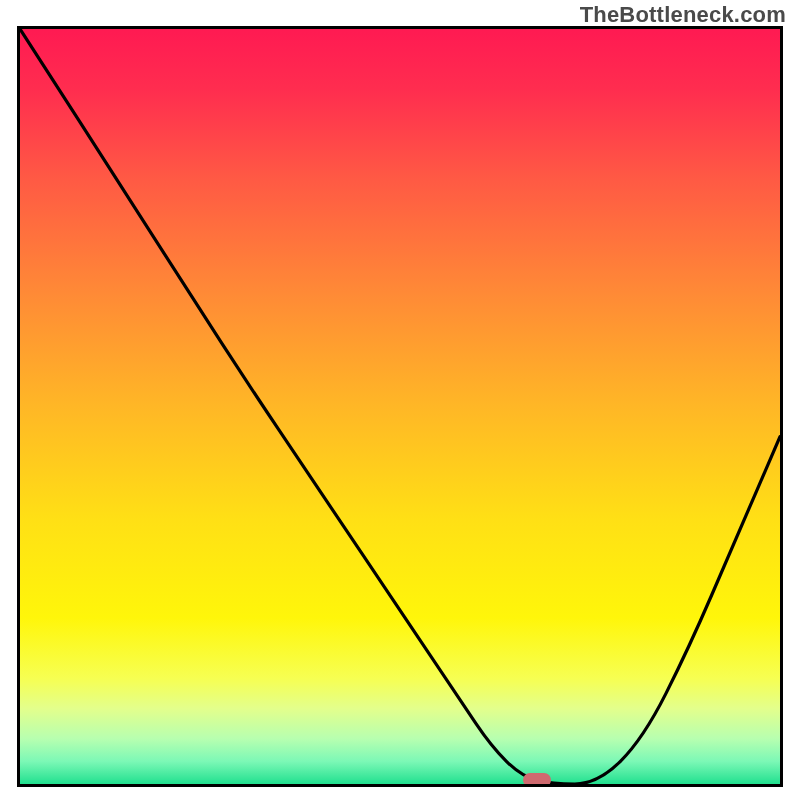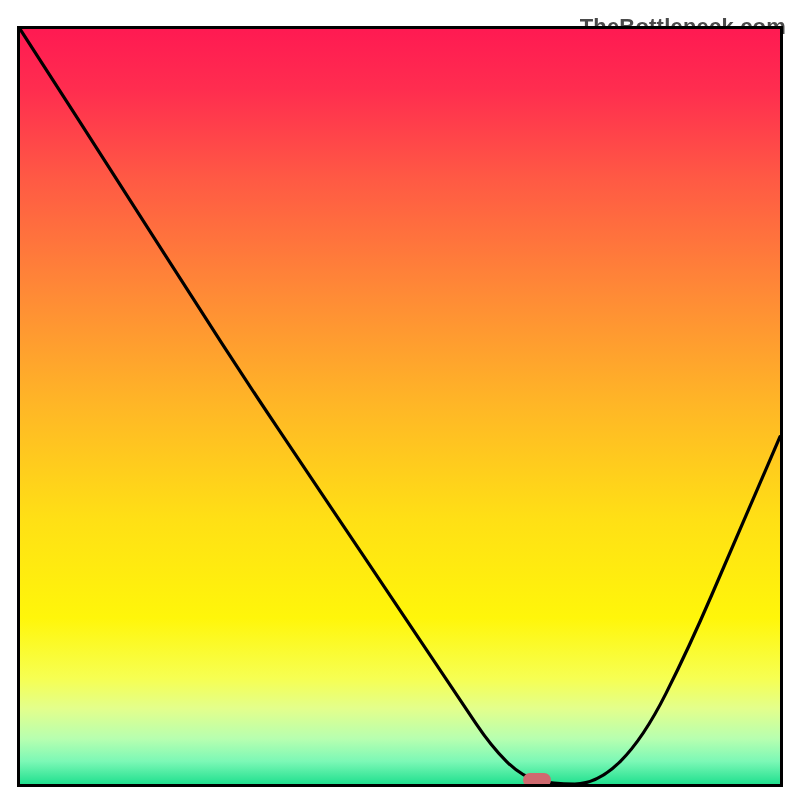--- a/index.html
+++ b/index.html
@@ -10,21 +10,21 @@
     background: #ffffff;
     font-family: Arial, Helvetica, sans-serif;
   }
   .wrap {
     position: relative;
     width: 800px;
     height: 800px;
   }
   .attribution {
     position: absolute;
-    top: 14px;
+    top: 2px;
     right: 14px;
     font-size: 22px;
     font-weight: 600;
     color: #4a4a4a;
     letter-spacing: 0.2px;
   }
   .chart-frame {
     position: absolute;
     left: 17px;
     top: 26px;

